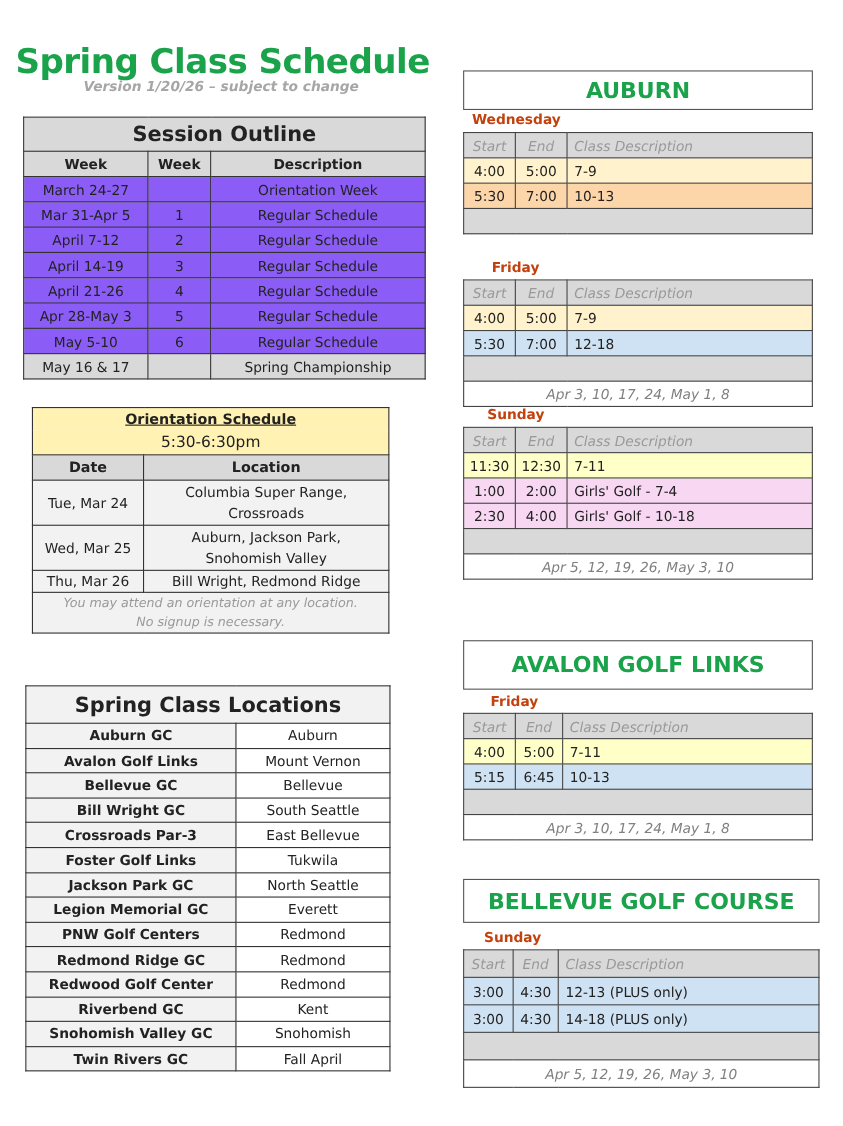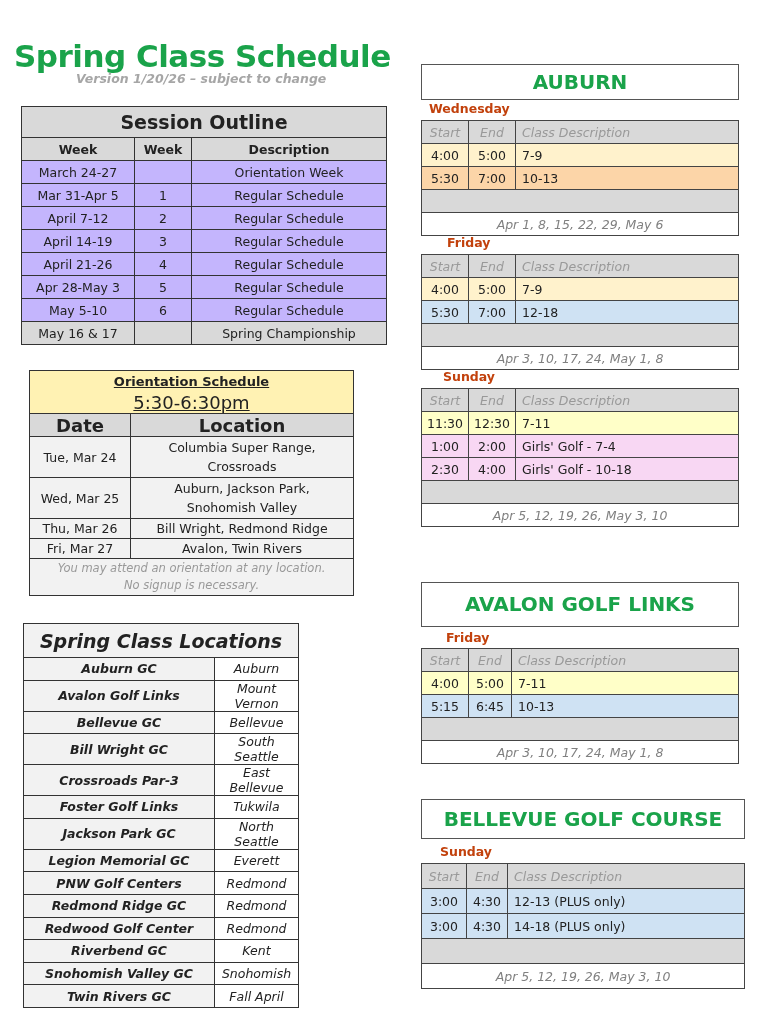--- a/index.html
+++ b/index.html
@@ -9,34 +9,34 @@
            color: #1aa34a; letter-spacing: -0.5px; margin-top: 28px; }
   .version { position: absolute; left: 76px; top: 71px; font-size: 12.5px; font-style: italic;
              font-weight: bold; color: #a6a6a6; }
   table { border-collapse: collapse; position: absolute; }
   td, th { border: 1.5px solid #333; text-align: center; padding: 0; }
 
   
   #session { left: 21px; top: 106px; width: 366px; font-size: 12.5px; }
   #session .ttl { background: #d9d9d9; font-size: 19px; font-weight: bold; height: 30px; }
   #session .hdr th { background: #d9d9d9; font-weight: bold; height: 22px; font-size: 12.5px; }
-  #session td { background: #c4b5fd; height: 22px; }
+  #session td { background: #8b5cf6; height: 22px; }
   #session tr.champ td { background: #d9d9d9; margin-top: 16px; }
 
   
   #orient { left: 29px; top: 370px; width: 325px; font-size: 12.5px; }
   #orient .ttl { background: #fff2b3; font-weight: bold; font-size: 13px; height: 20px; border-bottom: none; text-decoration: underline; }
-  #orient .sub { background: #fff2b3; font-size: 18px; height: 22px; border-top: none; text-decoration: underline; }
-  #orient .hdr th { background: #d9d9d9; font-weight: bold; font-size: 18px; height: 22px; margin-top: 48px; }
+  #orient .sub { background: #fff2b3; font-size: 14px; height: 22px; border-top: none; }
+  #orient .hdr th { background: #d9d9d9; font-weight: bold; font-size: 13px; height: 22px; margin-top: 48px; }
   #orient td { background: #f2f2f2; height: 19px; line-height: 19px; }
   #orient td.two { height: 40px; }
   #orient td.note { font-style: italic; color: #999; font-size: 11.5px; line-height: 17px; height: 36px; }
 
   
-  #locations { left: 23px; top: 623px; width: 276px; font-size: 12.5px; font-style: italic; }
+  #locations { left: 23px; top: 623px; width: 332px; font-size: 12.5px; }
   #locations .ttl { background: #f2f2f2; font-size: 19px; font-weight: bold; height: 33px; }
   #locations td { height: 21.6px; }
   #locations td.name { background: #f2f2f2; font-weight: bold; width: 190px; }
   #locations td.city { background: #ffffff; }
 
   
   .venue { position: absolute; border: 1.5px solid #555; text-align: center; font-weight: bold;
            color: #1aa34a; background: #fff; }
   .day { position: absolute; font-weight: bold; font-size: 12.5px; color: #c2410c; }
   table.sched { font-size: 12.5px; }
@@ -131,24 +131,20 @@
     <td class="two">
           <div>Auburn, Jackson Park,</div>
           <div>Snohomish Valley</div>
         </td>
   </tr>
   <tr>
         <td>Thu, Mar 26</td>
         <td>Bill Wright, Redmond Ridge</td>
       </tr>
   <tr>
-        <td>Fri, Mar 27</td>
-        <td>Avalon, Twin Rivers</td>
-      </tr>
-  <tr>
         <td class="note" colspan="2">
           <div>You may attend an orientation at any location.</div>
           <div>No signup is necessary.</div>
         </td>
       </tr>
 </tbody>
   </table>
 
 <table id="locations">
   <tbody>
@@ -230,23 +226,20 @@
         <td class="desc">7-9</td>
       </tr>
   <tr style="background:#fcd5a8">
         <td>5:30</td>
         <td>7:00</td>
         <td class="desc">10-13</td>
       </tr>
   <tr>
         <td class="blank" colspan="3"></td>
       </tr>
-  <tr>
-        <td class="dates" colspan="3">Apr 1, 8, 15, 22, 29, May 6</td>
-      </tr>
 </tbody>
   </table>
 
 <div class="day" style="left:447px;top:235px;">Friday</div>
 <table class="sched" style="left:421px;top:254px;width:318px;">
   <tbody>
       <tr>
         <th class="c-w">Start</th>
         <th class="c-e">End</th>
         <th class="desc">Class Description</th>

